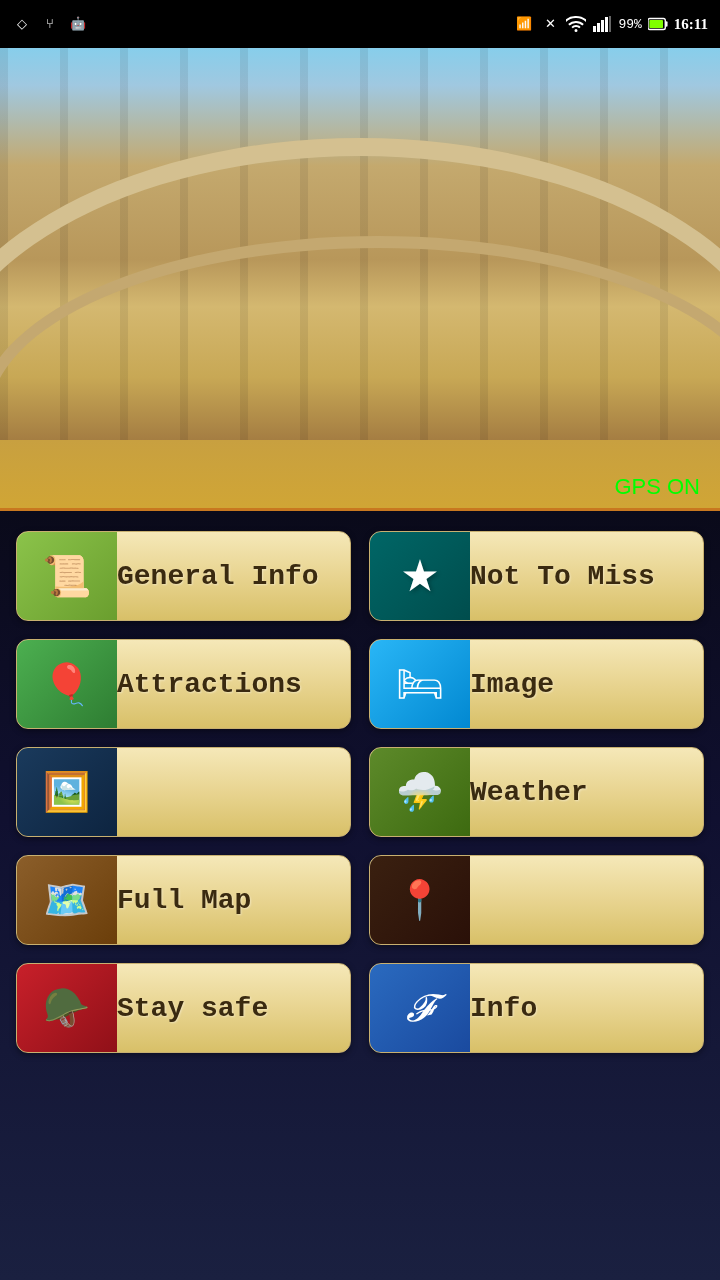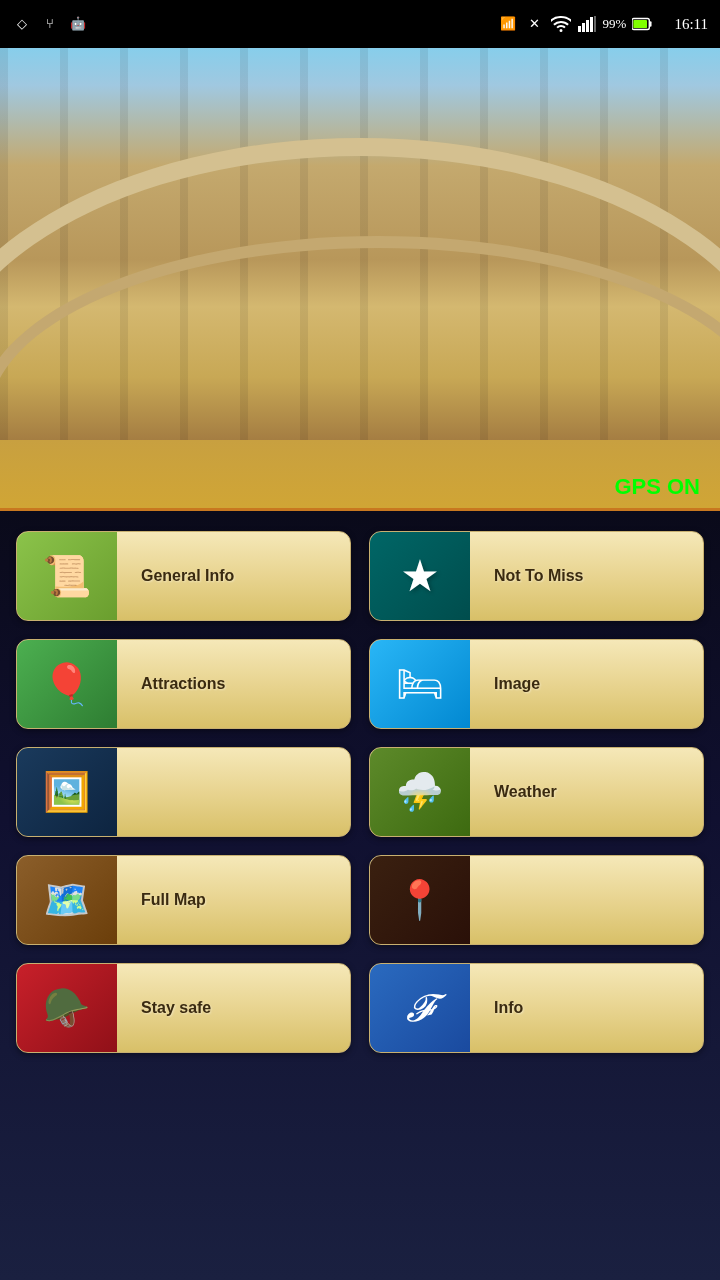--- a/index.html
+++ b/index.html
@@ -28,22 +28,22 @@
     }
     .status-right {
       display: flex; align-items: center; gap: 6px;
       color: #fff; font-size: 13px;
     }
     .status-icon {
       width: 20px; height: 20px;
       display: inline-flex; align-items: center; justify-content: center;
       color: #fff; font-size: 13px;
     }
-    .battery-text { color: #fff; font-size: 13px; }
-    .time-text { color: #fff; font-size: 15px; font-weight: normal; margin-left: 16px; }
+    .battery-text { color: #fff; font-size: 13px; font-family: Liberation Mono, monospace; }
+    .time-text { color: #fff; font-size: 15px; font-weight: bold; }
 
     
     #hero {
       position: absolute;
       top: 48px; left: 0; right: 0;
       height: 470px;
       background: linear-gradient(180deg, #c4a96e 0%, #b8975a 30%, #a07840 60%, #8a6530 80%, #6b4e20 100%);
       overflow: hidden;
     }
     #hero-img {
@@ -88,21 +88,21 @@
       height: 200px;
       background: linear-gradient(180deg, #c8a040 0%, #d4a830 50%, #b89030 100%);
       border-radius: 0 0 50% 50%;
     }
     #gps-status {
       position: absolute;
       bottom: 18px;
       right: 20px;
       color: #00ff00;
       font-size: 22px;
-      font-weight: bold;
+      font-weight: normal;
       font-family: sans-serif;
       z-index: 10;
     }
 
     
     #menu-area {
       position: absolute;
       top: 508px;
       left: 0; right: 0;
       bottom: 0;
@@ -146,25 +146,25 @@
     .icon-hotels { background: linear-gradient(135deg, #29b6f6, #0288d1); }
     .icon-gallery { background: linear-gradient(135deg, #1a3a5c, #0d2440); }
     .icon-weather { background: linear-gradient(135deg, #5d8a2a, #3d6a10); }
     .icon-fullmap { background: linear-gradient(135deg, #8b5e2a, #6b3e0a); }
     .icon-pois { background: linear-gradient(135deg, #3a2010, #2a1008); }
     .icon-staysafe { background: linear-gradient(135deg, #c8202a, #901018); }
     .icon-facts { background: linear-gradient(135deg, #2a6abf, #1a4a9f); }
 
     .btn-label {
       flex: 1;
-      font-size: 16px;
+      font-size: 28px;
       font-weight: bold;
       color: #3a2a10;
-      padding-left: 24px;
-      font-family: Liberation Sans, sans-serif;
+      padding-left: 0;
+      font-family: Liberation Mono, monospace;
       text-shadow: 1px 1px 2px rgba(255,255,255,0.4);
     }
 
     
     .star-icon {
       color: white;
       font-size: 44px;
       text-shadow: 2px 2px 4px rgba(0,0,0,0.3);
     }
   </style>

